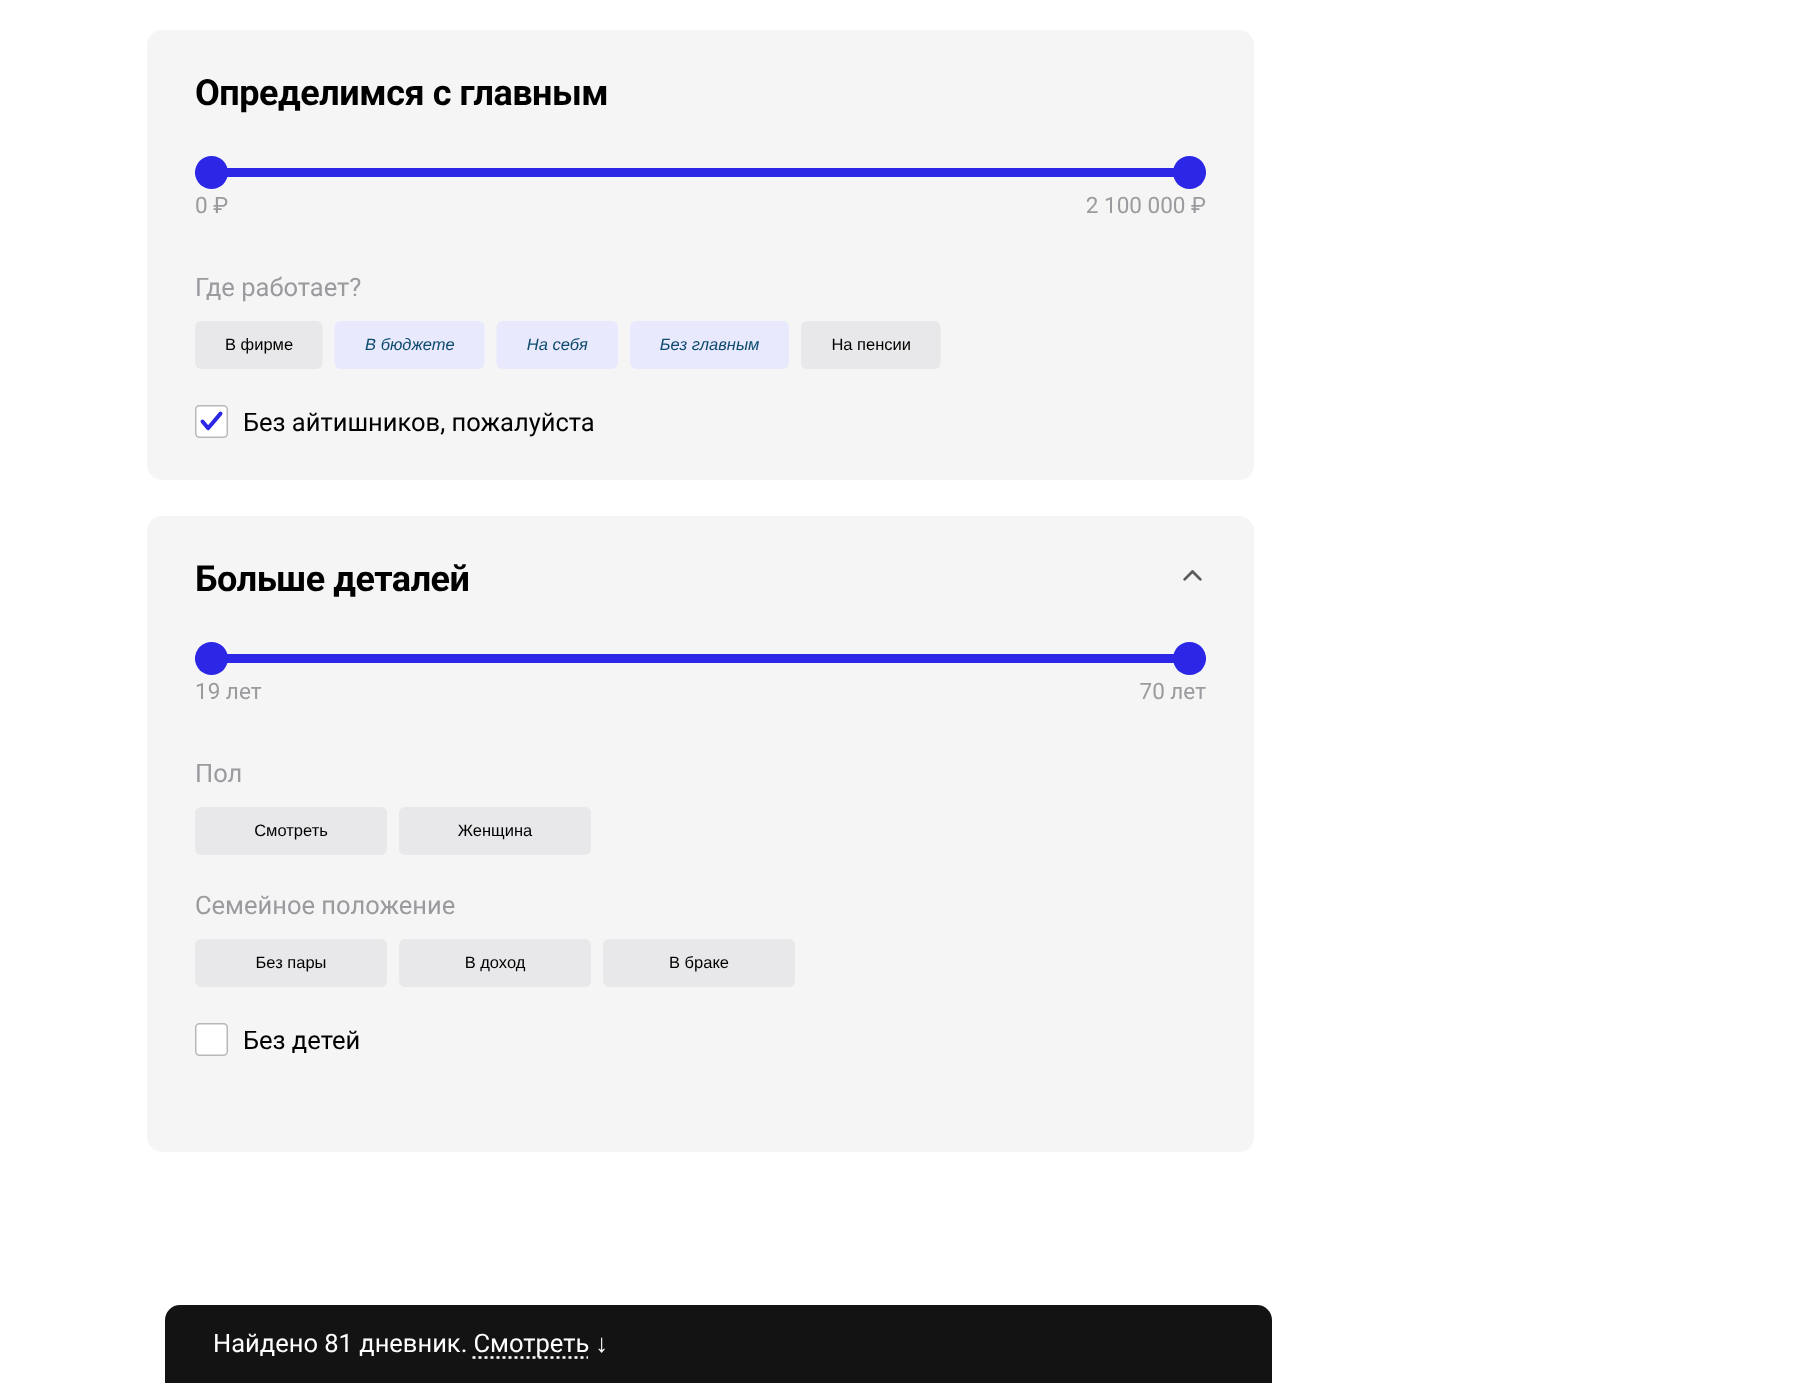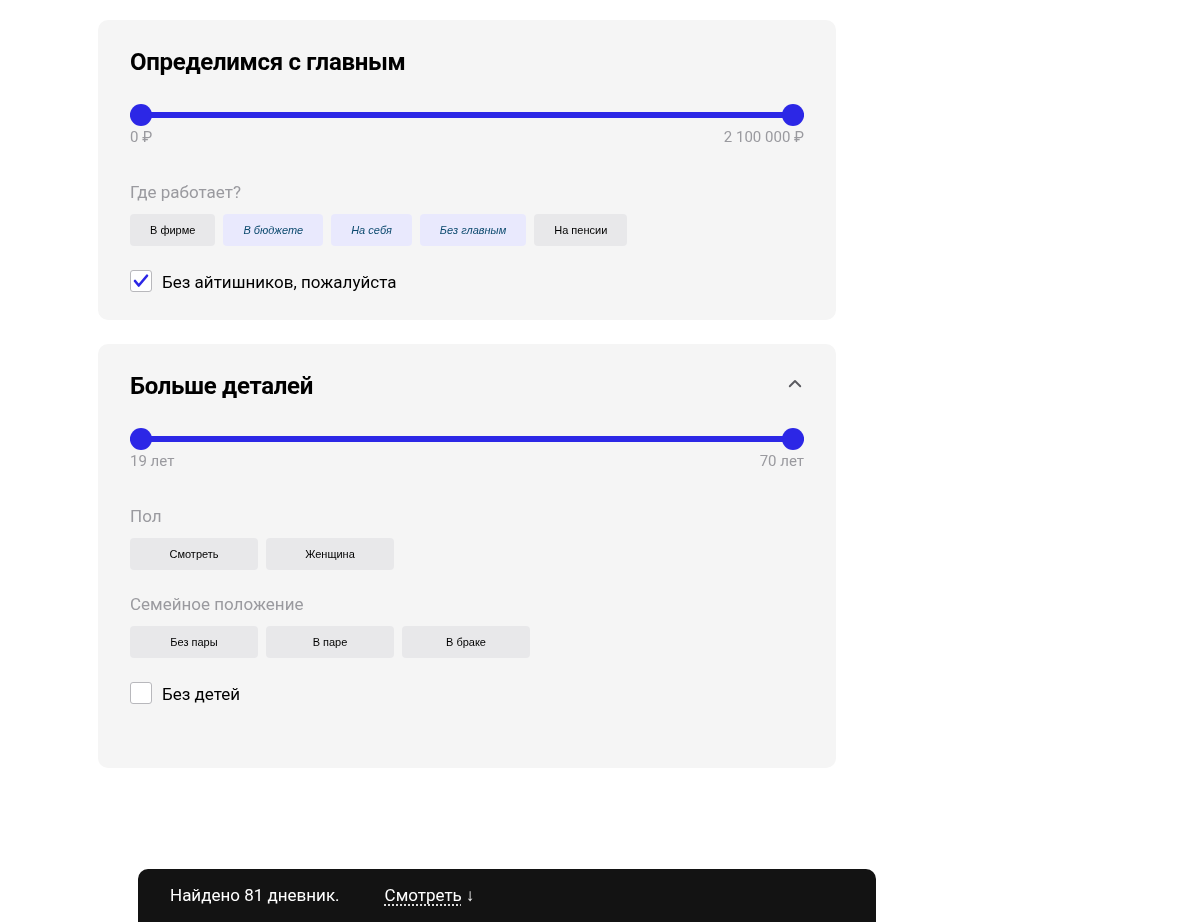--- a/index.html
+++ b/index.html
@@ -119,31 +119,30 @@
       background: #fff;
     }
     .checkbox-box.checked svg { display: block; }
     .checkbox-box svg { display: none; }
     .checkbox-label {
       font-size: 17px;
       color: #000;
     }
     .footer-bar {
       position: fixed;
-      left: 138px;
+      left: 110px;
       bottom: 0;
       width: 738px;
       background: #131313;
       color: #fff;
       padding: 16px 32px;
       font-size: 17px;
       border-radius: 10px 10px 0 0;
       display: flex;
-      align-items: flex-start;
-      gap: 41px;
+      align-items: center;
     }
     .footer-link {
       text-decoration: underline dotted;
       text-underline-offset: 4px;
       cursor: pointer;
       margin-left: 4px;
     }
     .arrow-down {
       display: inline-block;
       margin-left: 4px;
@@ -209,21 +208,21 @@
 
   <div class="question-label">Пол</div>
   <div class="chips">
     <button class="chip" style="min-width:128px">Смотреть</button>
     <button class="chip" style="min-width:128px">Женщина</button>
   </div>
 
   <div class="question-label">Семейное положение</div>
   <div class="chips">
     <button class="chip" style="min-width:128px">Без пары</button>
-    <button class="chip" style="min-width:128px">В паре</button>
+    <button class="chip" style="min-width:128px">В доход</button>
     <button class="chip" style="min-width:128px">В браке</button>
   </div>
 
   <div class="checkbox-row">
     <span class="checkbox-box">
       
     </span>
     <span class="checkbox-label">Без детей</span>
   </div>
 </div>

